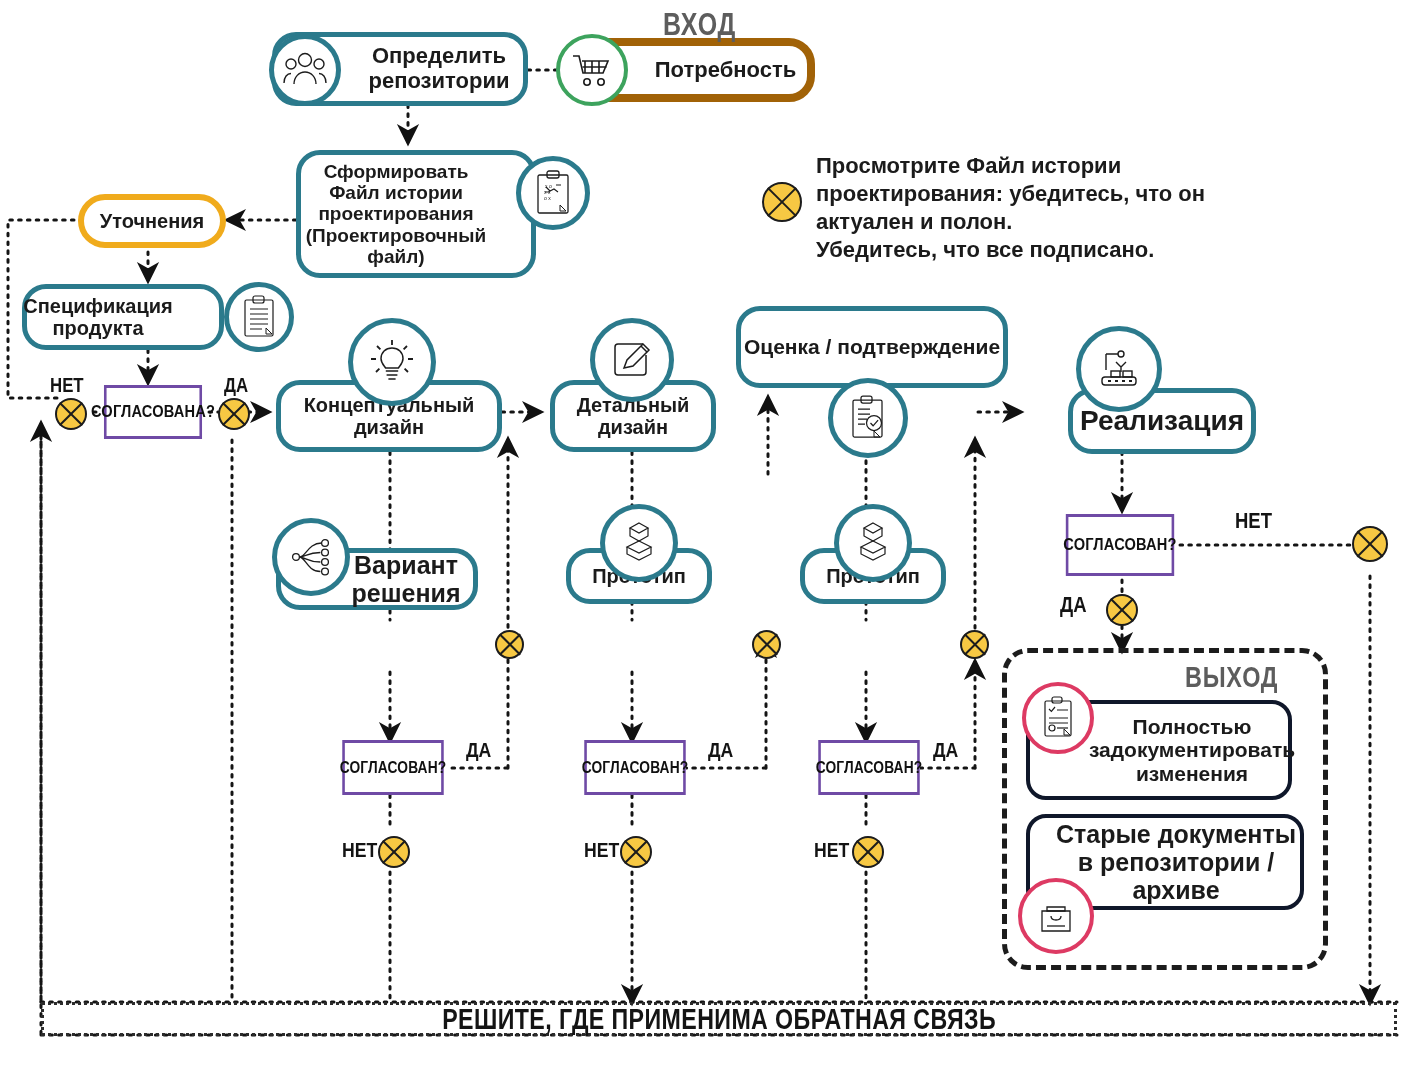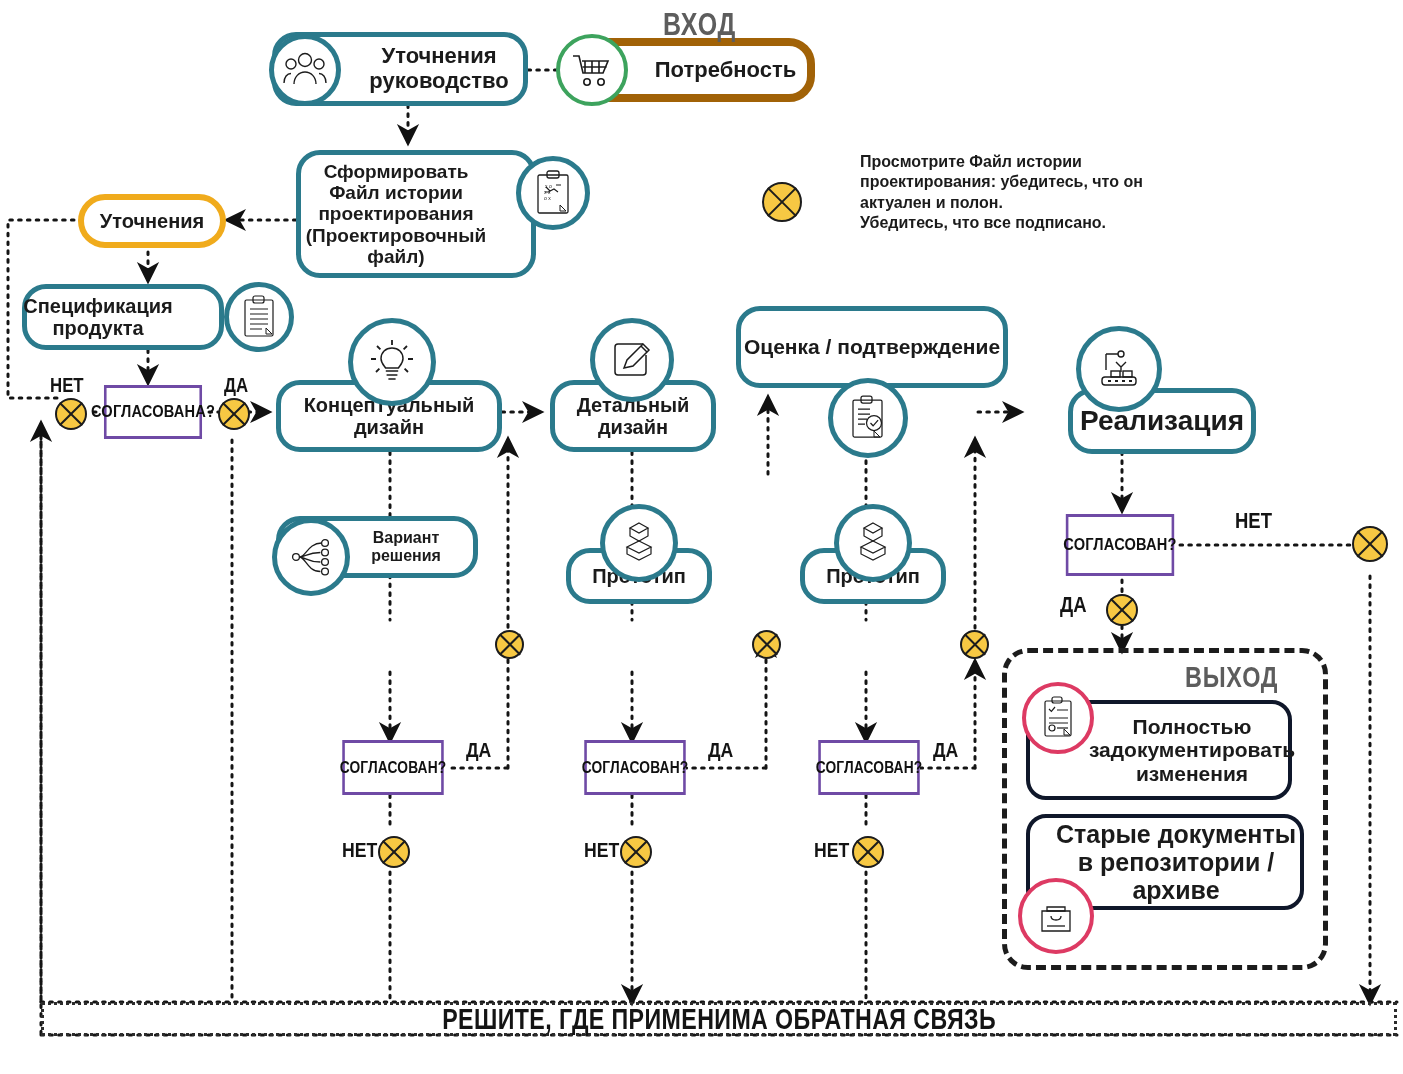--- a/index.html
+++ b/index.html
@@ -131,21 +131,21 @@
 
       <path d="M232,440 L232,1002"></path>
       <path d="M41,424 L41,1035"></path>
       <path d="M41,1002 L1397,1002"></path>
       <path d="M41,1035 L1397,1035"></path>
       <path d="M41,1002 L41,424" marker-end="url(#ar)"></path>
     </g>
   </svg>
 
   <div class="node rr" style="left:272px;top:32px;width:256px;height:74px;font-size:22px;padding-left:78px;">
-    <span>Уточнения руководство</span>
+    <span>Определить репозитории</span>
   </div>
   <div class="badge teal" style="left:269px;top:34px;width:72px;height:72px;">
     <svg width="44" height="40" viewBox="0 0 44 40" fill="none" stroke="#1c1c1c" stroke-width="1.4">
       <circle cx="22" cy="10" r="6.5"></circle>
         <path d="M11 34c0-7 5-12 11-12s11 5 11 12"></path>
       <circle cx="8" cy="14" r="5"></circle>
         <path d="M1 33c0-6 3.2-9.5 7-9.5"></path>
       <circle cx="36" cy="14" r="5"></circle>
         <path d="M43 33c0-6-3.2-9.5-7-9.5"></path>
     </svg>
@@ -173,21 +173,21 @@
       <rect x="13" y="1" width="12" height="7" rx="2"></rect>
       <path d="M12 17l4 4 4-2 4 3M11 22h5M22 15h5" stroke-width="1.1"></path>
       <text x="11" y="18" font-size="5" fill="#1c1c1c" stroke="none">x o</text>
       <text x="10" y="24" font-size="5" fill="#1c1c1c" stroke="none">x x</text>
       <text x="10" y="30" font-size="5" fill="#1c1c1c" stroke="none">o  x</text>
       <path d="M26 35l6 6h-6z" stroke-width="1"></path>
     </svg>
   </div>
 
   <div class="xmark" style="left:762px;top:182px;width:40px;height:40px;"></div>
-  <div class="note" style="left:860px;top:152px;width:400px;font-size:16px;">
+  <div class="note" style="left:816px;top:152px;width:400px;font-size:22px;">
     <div>Просмотрите Файл истории</div>
     <div>проектирования: убедитесь, что он</div>
     <div>актуален и полон.</div>
     <div>Убедитесь, что все подписано.</div>
   </div>
 
   <div class="node rr-amber" style="left:78px;top:194px;width:148px;height:54px;font-size:20px;">
     <span>Уточнения</span>
   </div>
 
@@ -255,21 +255,21 @@
       <path d="M10 6v16M10 6h12"></path>
         <circle cx="25" cy="6" r="3"></circle>
       <path d="M20 14l5 5 5-5M25 19v5"></path>
       <rect x="15" y="23" width="9" height="6"></rect>
         <rect x="27" y="23" width="9" height="6"></rect>
       <rect x="6" y="29" width="34" height="8" rx="3"></rect>
       <path d="M12 33h3M19 33h3M26 33h3M33 33h3" stroke-width="1.8"></path>
     </svg>
   </div>
 
-  <div class="node rr" style="left:276px;top:516px;width:202px;height:62px;font-size:16px;padding-left:58px;">
+  <div class="node rr" style="left:276px;top:548px;width:202px;height:62px;font-size:25px;padding-left:58px;">
     <span>Вариант решения</span>
   </div>
   <div class="badge teal" style="left:272px;top:518px;width:78px;height:78px;">
     <svg width="42" height="38" viewBox="0 0 42 38" fill="none" stroke="#1c1c1c" stroke-width="1.3">
       <circle cx="6" cy="19" r="3.4"></circle>
       <circle cx="35" cy="5" r="3.4"></circle>
         <circle cx="35" cy="14.5" r="3.4"></circle>
       <circle cx="35" cy="24" r="3.4"></circle>
         <circle cx="35" cy="33.5" r="3.4"></circle>
       <path d="M9.4 19C16 19 18 5 31.6 5M9.4 19c6 0 8-4.5 21-4.5M9.4 19c6 0 8 5 21 5M9.4 19c6 0 8 14.5 21 14.5"></path>

